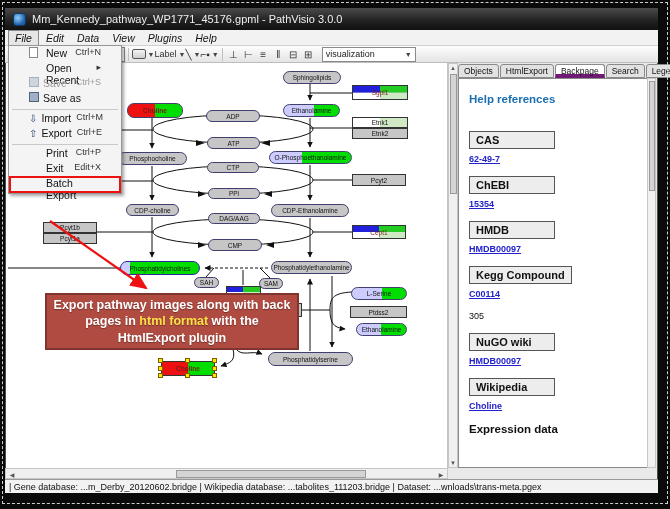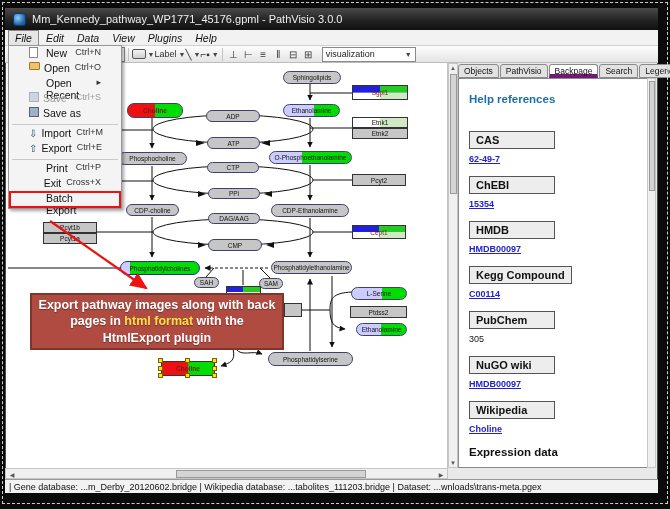--- a/index.html
+++ b/index.html
@@ -49,21 +49,21 @@
   .metab-lavgreen{background:linear-gradient(to right,#ccccfe 50%,#00dd00 50%);}
   .metab-green{background:linear-gradient(to right,#ccccfe 12%,#00dd00 12%);border-color:#2a2a9a;}
   .gene-gray,.gene-lightgreen,.gene-split{border-radius:0;border-color:#333;}
   .gene-lightgreen{background:linear-gradient(to right,#ffffff 50%,#cfe9c4 50%);}
   .gene-split{background-image:linear-gradient(to right,#2020dd 50%,#22cc22 50%),
        linear-gradient(to right,#ffffff 50%,#cde9c6 50%);
        background-size:100% 50%,100% 50%;background-position:top,bottom;background-repeat:no-repeat;}
   .handle{position:absolute;width:5px;height:5px;background:#ffe400;border:1px solid #7a6000;
        z-index:4;box-sizing:border-box;}
   
-  .annotation{position:absolute;left:30px;top:293px;width:254px;height:57px;z-index:5;
+  .annotation{position:absolute;left:45px;top:293px;width:254px;height:57px;z-index:5;
        background:#b04b41;border:2px solid #7e352e;box-sizing:border-box;color:#fff;
        font-weight:bold;font-size:12.5px;line-height:1.3;text-align:center;
        display:flex;flex-direction:column;justify-content:center;text-shadow:0 1px 1px rgba(0,0,0,.35);}
   .annotation .hl{color:#fde047;}
   
   .file-menu{position:absolute;left:8px;top:45px;width:114px;background:#f4f4f4;
        border:1px solid #979797;box-shadow:2px 2px 3px rgba(0,0,0,.35);z-index:7;
        font-size:10.5px;padding:1px;box-sizing:border-box;}
   .fm-row{display:flex;align-items:flex-start;height:15px;padding:0 19px;color:#111;}
   .fm-row.disabled{color:#9a9a9a;}
@@ -274,25 +274,20 @@
   <line x1="50" y1="221" x2="146" y2="288" stroke="#ee1111" stroke-width="2.2" marker-end="url(#ar)"></line>
 </svg>
 
 <div class="file-menu">
     <div class="fm-row">
       <span class="mi new-icon"></span>
       <span class="fm-label">New</span>
       <span class="fm-short">Ctrl+N</span>
     </div>
     <div class="fm-row">
-      <span class="mi open-icon"></span>
-      <span class="fm-label">Open</span>
-      <span class="fm-short">Ctrl+O</span>
-    </div>
-    <div class="fm-row">
       <span class="mi "></span>
       <span class="fm-label">Open Recent</span>
       <span class="fm-short">▸</span>
     </div>
     <div class="fm-row disabled">
       <span class="mi save-icon"></span>
       <span class="fm-label">Save</span>
       <span class="fm-short">Ctrl+S</span>
     </div>
     <div class="fm-row">
@@ -313,21 +308,21 @@
     </div>
     <div class="menu-sep"></div>
     <div class="fm-row">
       <span class="mi "></span>
       <span class="fm-label">Print</span>
       <span class="fm-short">Ctrl+P</span>
     </div>
     <div class="fm-row">
       <span class="mi "></span>
       <span class="fm-label">Exit</span>
-      <span class="fm-short">Cross+X</span>
+      <span class="fm-short">Edit+X</span>
     </div>
     <div class="fm-row highlighted">
       <span class="mi "></span>
       <span class="fm-label">Batch Export</span>
       <span class="fm-short"></span>
     </div>
   </div>
 
 <div class="sb" style="left:448px;top:63px;width:10px;height:405px;">
   <div class="arrow" style="top:1px;">▲</div>
@@ -336,21 +331,21 @@
 </div>
 
 <div class="sb" style="left:5px;top:468px;width:443px;height:11px;">
   <div class="arrow" style="left:2px;top:2px;width:8px;">◀</div>
   <div class="sb-thumb" style="left:170px;top:1px;width:190px;height:8px;"></div>
   <div class="arrow" style="left:auto;right:2px;top:2px;width:8px;">▶</div>
 </div>
 
 <div class="side-tabs">
     <span class="tab">Objects</span>
-    <span class="tab">PathVisio</span>
+    <span class="tab">HtmlExport</span>
     <span class="tab active">Backpage</span>
     <span class="tab">Search</span>
     <span class="tab">Legend</span>
   </div>
 <div class="side-panel">
   <div class="crossref-heading">Help references</div>
   <div>
       <div class="section">
         <div class="sec-h">CAS</div>
         <div class="sec-v link">62-49-7</div>
@@ -361,21 +356,20 @@
       </div>
       <div class="section">
         <div class="sec-h">HMDB</div>
         <div class="sec-v link">HMDB00097</div>
       </div>
       <div class="section">
         <div class="sec-h">Kegg Compound</div>
         <div class="sec-v link">C00114</div>
       </div>
       <div class="section">
-        <div class="sec-h">PubChem</div>
         <div class="sec-v">305</div>
       </div>
       <div class="section">
         <div class="sec-h">NuGO wiki</div>
         <div class="sec-v link">HMDB00097</div>
       </div>
       <div class="section">
         <div class="sec-h">Wikipedia</div>
         <div class="sec-v link">Choline</div>
       </div>

